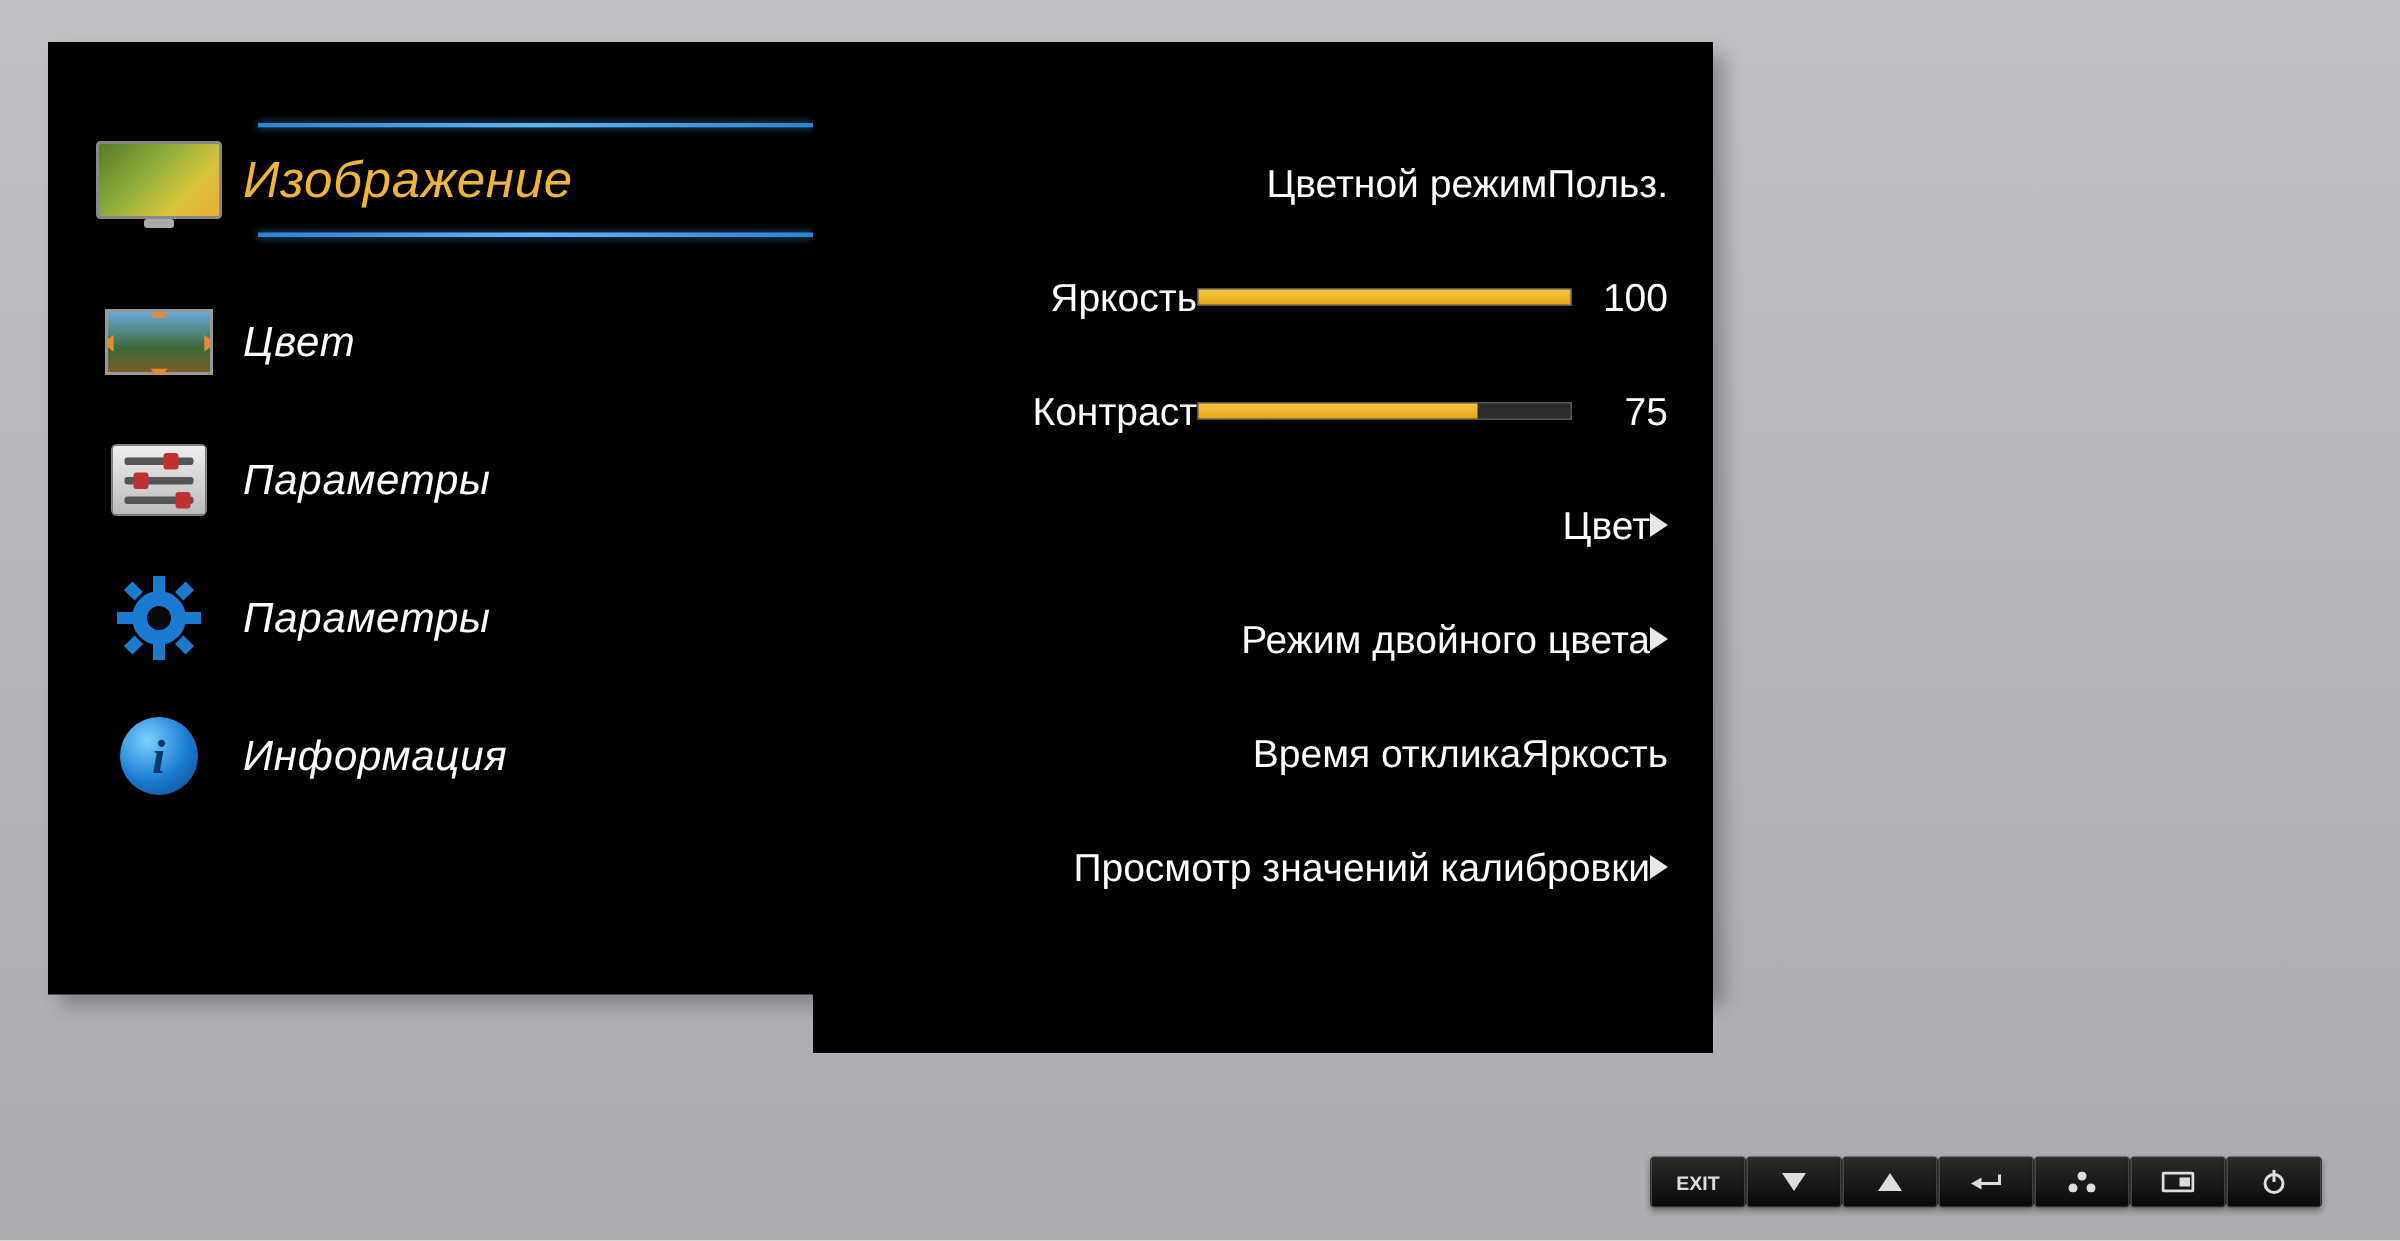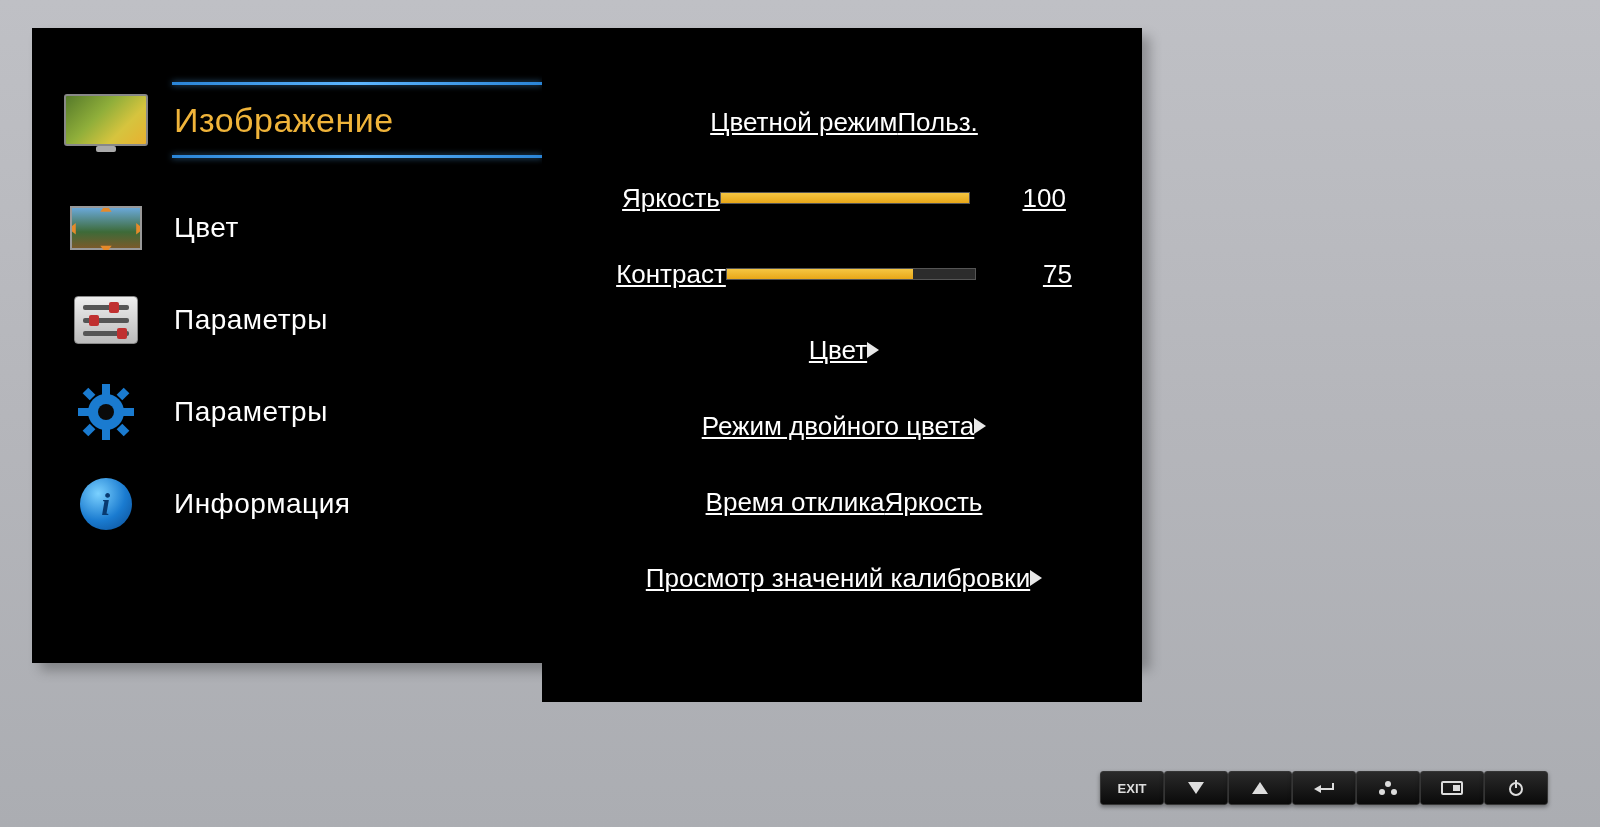--- a/index.html
+++ b/index.html
@@ -42,21 +42,22 @@
     color: #fff;
     font-size: 28px;
     letter-spacing: 0.5px;
     cursor: pointer;
   }
   .side-item .icon-slot {
     width: 96px; height: 58px;
     display: flex; align-items: center; justify-content: center;
   }
   .side-item .label {
-    margin-left: 20px;
+    margin-left: 8px;
+    font-style: italic;
   }
   .side-item.active .label { color: #f0b43a; font-size: 34px; }
   .side-item.active {
     position: relative;
     height: 88px;
   }
   .active-bar {
     position: absolute;
     left: 140px; right: 0;
     height: 3px;
@@ -74,29 +75,28 @@
     font-size: 26px;
     position: relative;
   }
   .panel-inner {
     position: absolute;
     left: 34px; right: 30px; top: 56px;
   }
   .row {
     display: flex;
     align-items: center;
-    justify-content: center;
+    justify-content: flex-end;
     height: 76px;
     cursor: pointer;
-    text-decoration: underline;
   }
   .row .label { flex: 0 0 auto; }
   .row .value { flex: 0 0 auto; font-size: 26px; }
   .slider-wrap {
-    display: flex; align-items: center; gap: 44px;
+    display: flex; align-items: center; gap: 12px;
   }
   .slider {
     width: 250px; height: 12px;
     background: #2c2c2c;
     border: 1px solid #555;
     position: relative;
   }
   .slider .fill {
     position: absolute; left:0; top:0; bottom:0;
     background: linear-gradient(180deg,#f5c642 0%, #e8a718 100%);

